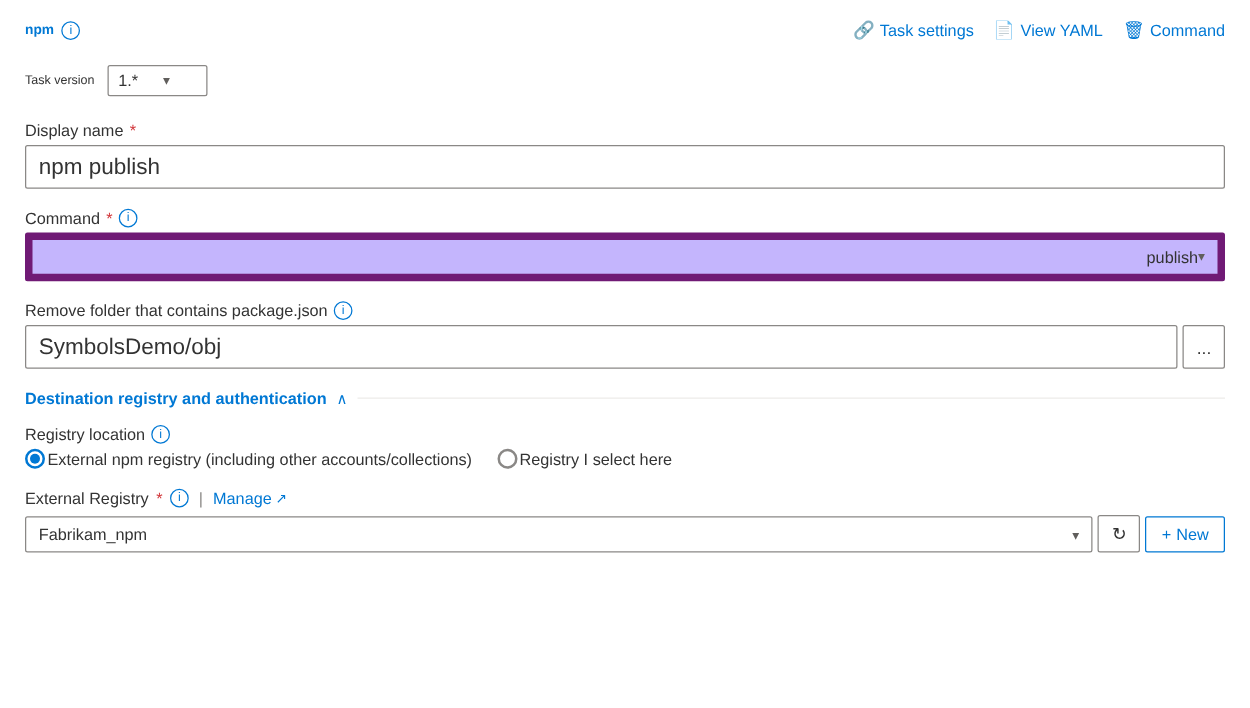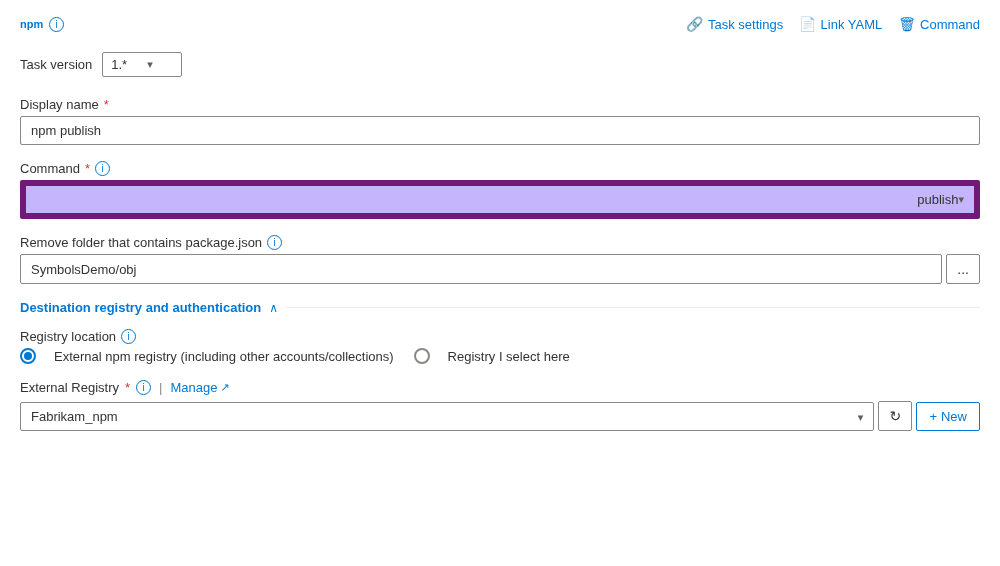--- a/index.html
+++ b/index.html
@@ -64,21 +64,21 @@
       font-size: 14px;
     }
     
     .task-version-row {
       display: flex;
       align-items: center;
       gap: 10px;
       margin-bottom: 20px;
     }
     .task-version-label {
-      font-size: 13px;
+      font-size: 10px;
       color: #333;
     }
     .version-select {
       display: flex;
       align-items: center;
       border: 1px solid #8a8886;
       border-radius: 2px;
       padding: 4px 8px;
       gap: 20px;
       cursor: pointer;
@@ -97,21 +97,21 @@
       display: flex;
       align-items: center;
       gap: 5px;
     }
     .required-star { color: #d13438; }
     .field-input {
       width: 100%;
       border: 1px solid #8a8886;
       border-radius: 2px;
       padding: 6px 10px;
-      font-size: 13px;
+      font-size: 18px;
       color: #333;
       outline: none;
     }
     
     .command-select {
       width: 100%;
       border: 6px solid #701a75;
       border-radius: 2px;
       padding: 6px 10px;
       font-size: 13px;
@@ -167,21 +167,21 @@
     
     .radio-group {
       display: flex;
       align-items: center;
       gap: 20px;
       margin-bottom: 16px;
     }
     .radio-option {
       display: flex;
       align-items: center;
-      gap: 18px;
+      gap: 2px;
       cursor: pointer;
     }
     .radio-circle {
       width: 16px;
       height: 16px;
       border-radius: 50%;
       border: 2px solid #8a8886;
       display: flex;
       align-items: center;
       justify-content: center;
@@ -274,21 +274,21 @@
       <span class="npm-title">npm</span>
       <div class="info-icon" title="npm task information">i</div>
     </div>
     <div class="header-right">
       <a class="header-action">
         <span class="action-icon">🔗</span>
         <span>Task settings</span>
       </a>
       <a class="header-action">
         <span class="action-icon">📄</span>
-        <span>Link YAML</span>
+        <span>View YAML</span>
       </a>
       <a class="header-action">
         <span class="action-icon">🗑</span>
         <span>Command</span>
       </a>
     </div>
   </div>
 
   <div class="task-version-row">
     <span class="task-version-label">Task version</span>

